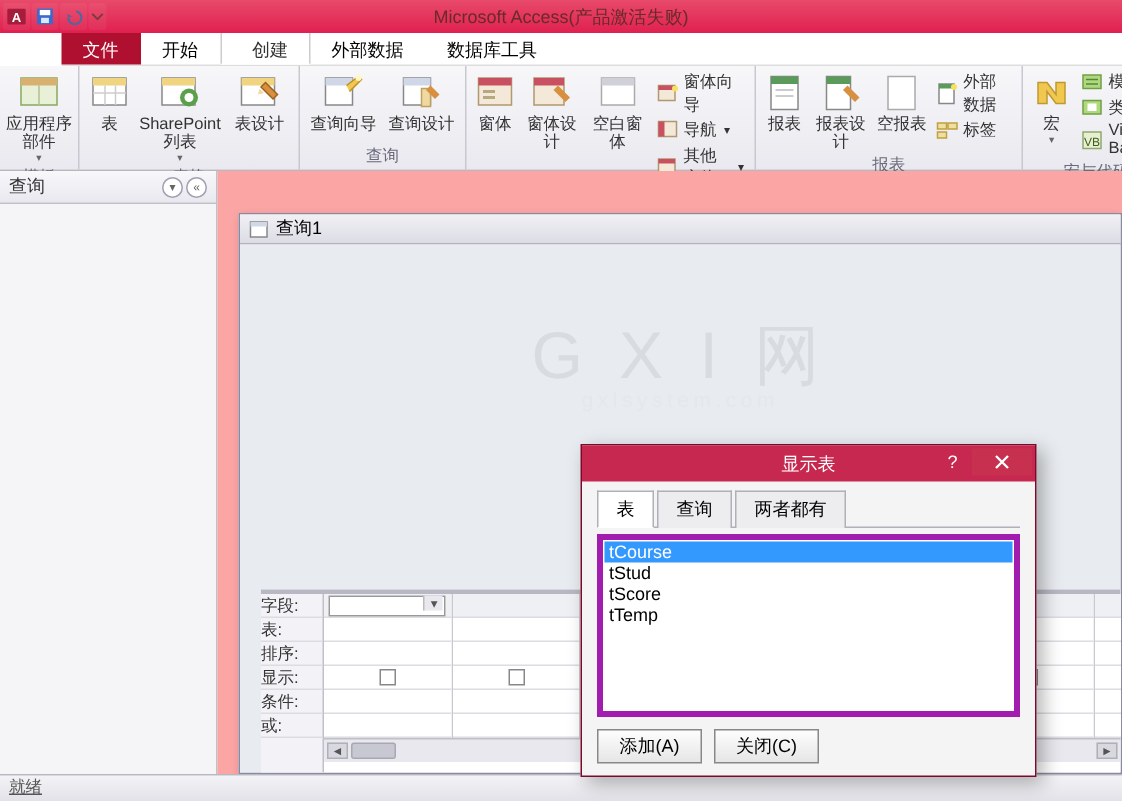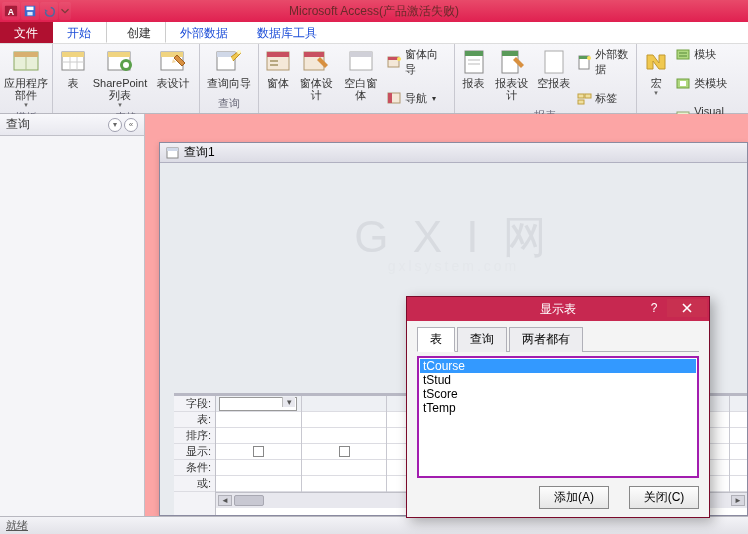--- a/index.html
+++ b/index.html
@@ -6,35 +6,35 @@
 body { width: 748px; height: 534px; overflow: hidden; background: #fff; font-size: 11px; position: relative; }
 
 
 .titlebar { height: 22px; background: linear-gradient(#e84a6a, #e02050); display: flex; align-items: center; position: relative; }
 .qat { display: flex; align-items: center; padding-left: 2px; gap: 1px; }
 .qat-btn { width: 18px; height: 18px; display: flex; align-items: center; justify-content: center; background: rgba(255,255,255,0.05); border-radius: 2px; }
 .qat-btn svg { width: 14px; height: 14px; }
 .title-text { position: absolute; left: 50%; transform: translateX(-50%); color: #6a2a2a; font-size: 12px; }
 
 
-.tabstrip { height: 22px; background: #fff; border-bottom: 1px solid #ddd; display: flex; }
-.tab { padding: 3px 14px; font-size: 12px; color: #1d4ed8; border-right: 1px solid transparent; }
+.tabstrip { height: 22px; background: #fff; border-bottom: 1px solid #ddd; display: flex; margin-left: 41px; }
+.tab { padding: 3px 14px; font-size: 12px; color: #000000; border-right: 1px solid transparent; }
 .tab.file { background: #b01030; color: #fff; }
 .tab.active { background: #fff; color: #333; border: 1px solid #ccc; border-bottom: 1px solid #fff; margin-top: -1px; padding-left: 20px; }
 
 
 .ribbon { height: 70px; background: linear-gradient(#f7f7fa, #e9e9ef); border-bottom: 1px solid #b8b8c0; display: flex; }
 .rgroup { border-right: 1px solid #c8c8d0; display: flex; flex-direction: column; justify-content: space-between; padding: 2px 4px 0 4px; }
 .rgroup-label { text-align: center; font-size: 11px; color: #6a6a7a; padding: 1px 0 2px 0; }
 .rgroup-body { flex: 1; display: flex; align-items: flex-start; gap: 2px; }
 .rbtn-lg { display: flex; flex-direction: column; align-items: center; width: 44px; padding-top: 2px; }
 .rbtn-lg .ico { width: 30px; height: 28px; display: flex; align-items: center; justify-content: center; }
 .rbtn-lg .lbl { font-size: 11px; color: #333; text-align: center; line-height: 1.1; margin-top: 1px; }
 .rbtn-lg .drop { font-size: 7px; color: #666; }
-.rbtn-sm-col { display: flex; flex-direction: column; gap: 12px; }
+.rbtn-sm-col { display: flex; flex-direction: column; gap: 0; }
 .rbtn-sm { display: flex; align-items: center; gap: 3px; padding: 1px 3px; font-size: 11px; color: #333; }
 .rbtn-sm .ico { width: 15px; height: 15px; display: flex; align-items: center; justify-content: center; }
 svg{display:block}
 
 
 .workarea { display: flex; height: calc(100% - 22px - 22px - 70px - 18px); }
 .navpane { width: 145px; background: #f5f5f8; border-right: 1px solid #c0c0c8; }
 .navhead { height: 22px; border-bottom: 1px solid #c0c0c8; display: flex; align-items: center; justify-content: space-between; padding: 0 6px; background: linear-gradient(#f8f8fb,#e8e8ef); font-size: 12px; color: #333; }
 .navhead .arrows { display:flex; gap:2px; }
 .navhead .circle { width:14px;height:14px;border:1px solid #a0a0b0;border-radius:50%;display:flex;align-items:center;justify-content:center;font-size:8px;color:#666;background:#fff;}
@@ -43,50 +43,50 @@
 .subwin { position: absolute; left: 14px; top: 28px; right: 0; bottom: 0; background: #fff; border: 1px solid #8a8aa0; box-shadow: 0 2px 6px rgba(0,0,0,0.15); }
 .subwin-title { height: 20px; background: linear-gradient(#f0f0f5,#dcdce5); border-bottom: 1px solid #b0b0c0; display: flex; align-items: center; padding-left: 6px; font-size: 12px; gap: 4px; }
 .subwin-body { position: absolute; top: 20px; left: 0; right: 0; bottom: 0; background: #e8ebef; overflow: hidden; }
 .watermark { position: absolute; left: 50%; top: 45px; transform: translateX(-50%); color: #d8dbe0; font-size: 44px; font-weight: 300; letter-spacing: 6px; pointer-events:none;}
 .watermark2 { position:absolute; left:50%; top:95px; transform:translateX(-50%); color:#e4e7eb; font-size:14px; letter-spacing:3px; }
 
 
 .dgrid-wrap { position:absolute; left:14px; right:0; bottom:0; height:122px; background:#fff; border-top:3px solid #b8b8c4; }
 .dgrid { display:flex; height:100%; }
 .dgrid-labels { width:42px; border-right:1px solid #c0c0c8; background:#f3f3f7; }
-.dgrid-labels div { height:16px; text-align:right; padding-right:4px; font-size:11px; color:#333; border-bottom:1px solid #dcdce2; }
+.dgrid-labels div { height:16px; padding-right:4px; font-size:11px; color:#333; border-bottom:1px solid #dcdce2; }
 .dgrid-cols { flex:1; overflow-x:auto; overflow-y:hidden; }
 .dgrid-cols-inner { display:flex; min-width: 600px; }
 .dcol { width: 86px; border-right:1px solid #c8c8d0; }
 .dcell { height:16px; border-bottom:1px solid #dcdce2; font-size:11px; display:flex; align-items:center; justify-content:center; background:#fff;}
 .dcell.hdr { background:#eef0f4;}
 .chk { width:11px;height:11px;border:1px solid #888;background:#fff; }
 .combo { width: 78px; height:14px; border:1px solid #999; background:#fff; position:relative; margin:0 auto;}
 .combo::after { content:"▾"; position:absolute; right:1px; top:-1px; font-size:9px; color:#555; background:#e8e8ee; width:12px; text-align:center; border-left:1px solid #bbb;}
 .scrollh { height:16px; background:#e8e8ee; border-top:1px solid #c0c0c8; position:relative;}
 .scrollh .thumb{position:absolute;left:18px;top:2px;width:30px;height:11px;background:#c8c8d2;border:1px solid #a8a8b2;border-radius:2px;}
 .scrollh .arr{position:absolute;top:2px;width:14px;height:11px;background:#d8d8e0;border:1px solid #b0b0b8;display:flex;align-items:center;justify-content:center;font-size:8px;color:#555;}
 
 
-.dialog { position:absolute; left: 406px; top: 296px; width: 304px; height: 222px; background:#f4f4f4; border:1px solid #7a0a2a; box-shadow: 4px 4px 12px rgba(0,0,0,0.3); z-index:50;}
+.dialog { position:absolute; left: 387px; top: 296px; width: 304px; height: 222px; background:#f4f4f4; border:1px solid #7a0a2a; box-shadow: 4px 4px 12px rgba(0,0,0,0.3); z-index:50;}
 .dlg-title { height:24px; background:#c72850; color:#fff; display:flex; align-items:center; justify-content:center; font-size:12px; position:relative;}
 .dlg-close { position:absolute; right:2px; top:2px; width:40px; height:18px; background:#c83050; color:#fff; display:flex;align-items:center;justify-content:center; }
 .dlg-help { position:absolute; right:44px; top:2px; width:22px; height:18px; color:#fff; display:flex;align-items:center;justify-content:center; }
 .dlg-body { padding: 6px 10px 8px 10px; display:flex; flex-direction:column; height: calc(100% - 24px);}
 .dlg-tabs { display:flex; border-bottom:1px solid #b0b0b8; }
 .dlg-tab { padding:3px 12px; font-size:12px; border:1px solid #b0b0b8; border-bottom:none; margin-right:2px; background:#ededf0; margin-bottom:-1px;}
 .dlg-tab.active { background:#fff; border-bottom:1px solid #fff;}
-.dlg-list { flex:1; border:2px solid #a21caf; background:#fff; margin-top:4px; padding:1px; overflow:auto; font-family: "SimSun", monospace; }
+.dlg-list { flex:1; border:4px solid #a21caf; background:#fff; margin-top:4px; padding:1px; overflow:auto; font-family: "SimSun", monospace; }
 .dlg-item { padding:0 3px; font-size:12px; line-height:14px;}
 .dlg-item.sel { background:#3399ff; color:#fff;}
-.dlg-btns { display:flex; justify-content:flex-end; gap:20px; margin-top:8px; }
+.dlg-btns { display:flex; justify-content:flex-start; gap:8px; margin-top:8px; }
 .dlg-btn { min-width:70px; padding:2px 8px; border:1px solid #888; background:linear-gradient(#fdfdfd,#e6e6e6); font-size:12px;}
 
 
-.statusbar { height:18px; background:linear-gradient(#f3f3f7,#e2e2e8); border-top:1px solid #b8b8c0; display:flex; align-items:center; padding:0 6px; font-size:11px; color:#555;text-decoration:underline;}
+.statusbar { height:18px; background:linear-gradient(#f3f3f7,#e2e2e8); border-top:1px solid #b8b8c0; display:flex; align-items:flex-start; padding:0 6px; font-size:11px; color:#555;text-decoration:underline;}
 </style>
 </head>
 <body>
 
 <div class="titlebar">
   <div class="qat">
     <div class="qat-btn">
       <svg viewBox="0 0 16 16">
           <rect x="1" y="2" width="14" height="12" fill="#a51d3a" rx="1"></rect>
           <text x="8" y="12" font-size="10" fill="#fff" text-anchor="middle" font-weight="bold">A</text>
@@ -189,20 +189,31 @@
       <div class="rbtn-lg" style="width:50px">
         <div class="ico">
             <svg width="28" height="26">
               <rect x="2" y="3" width="18" height="18" fill="#fff" stroke="#888"></rect>
               <rect x="2" y="3" width="18" height="5" fill="#d0d8e8"></rect>
               <path d="M16 8 L24 2 L26 4 L18 12" fill="#f0c850" stroke="#c09020"></path>
               <circle cx="24" cy="3" r="2" fill="#fff8c0"></circle>
             </svg>
           </div>
         <div class="lbl">查询向导</div>
+      </div>
+      <div class="rbtn-lg" style="width:50px">
+        <div class="ico">
+            <svg width="28" height="26">
+              <rect x="2" y="3" width="18" height="18" fill="#fff" stroke="#888"></rect>
+              <rect x="2" y="3" width="18" height="5" fill="#d0d8e8"></rect>
+              <rect x="14" y="10" width="6" height="12" fill="#f0d8a0" stroke="#c0a060"></rect>
+              <path d="M20 8 L26 14 L23 17 L17 11 Z" fill="#d89040"></path>
+            </svg>
+          </div>
+        <div class="lbl">查询设计</div>
       </div>
     </div>
     <div class="rgroup-label">查询</div>
   </div>
 
   <div class="rgroup">
     <div class="rgroup-body">
       <div class="rbtn-lg" style="width:34px">
         <div class="ico">
             <svg width="26" height="26">

